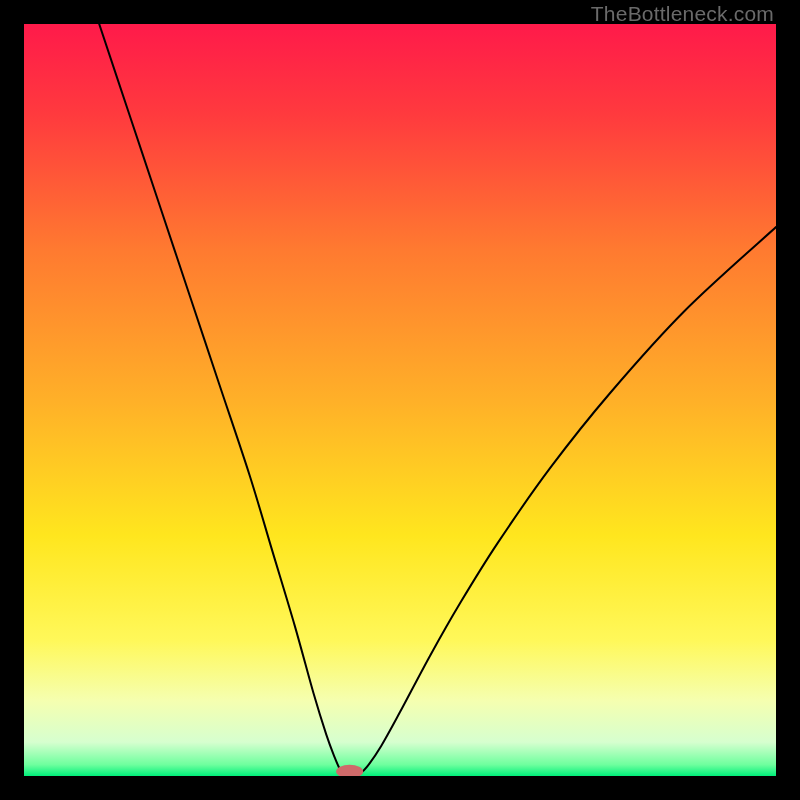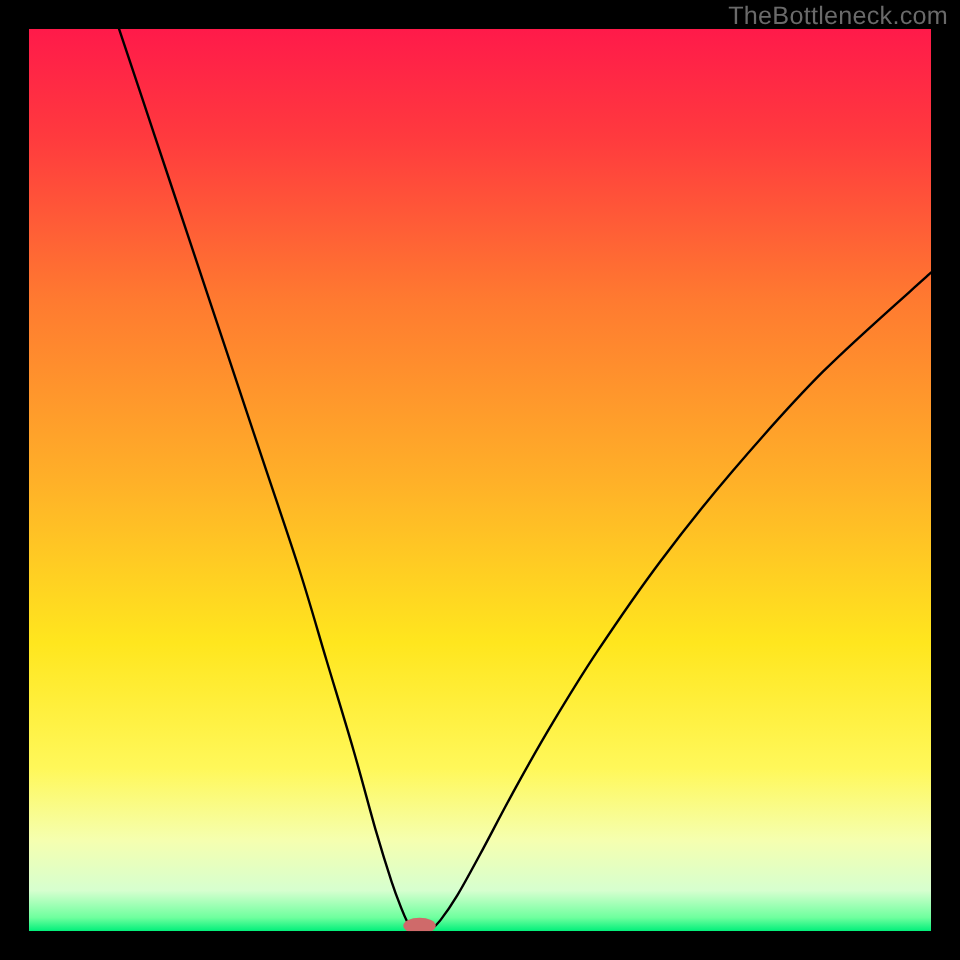--- a/index.html
+++ b/index.html
@@ -28,21 +28,21 @@
     overflow: hidden;
   }
   .plot svg {
     display: block;
     width: 752px;
     height: 752px;
   }
   .watermark {
     position: absolute;
     top: 2px;
-    right: 10px;
+    right: 26px;
     color: #6a6a6a;
     font-size: 21px;
     font-weight: 500;
     letter-spacing: 0.2px;
     white-space: nowrap;
   }
 </style>
 </head>
 <body>
 

